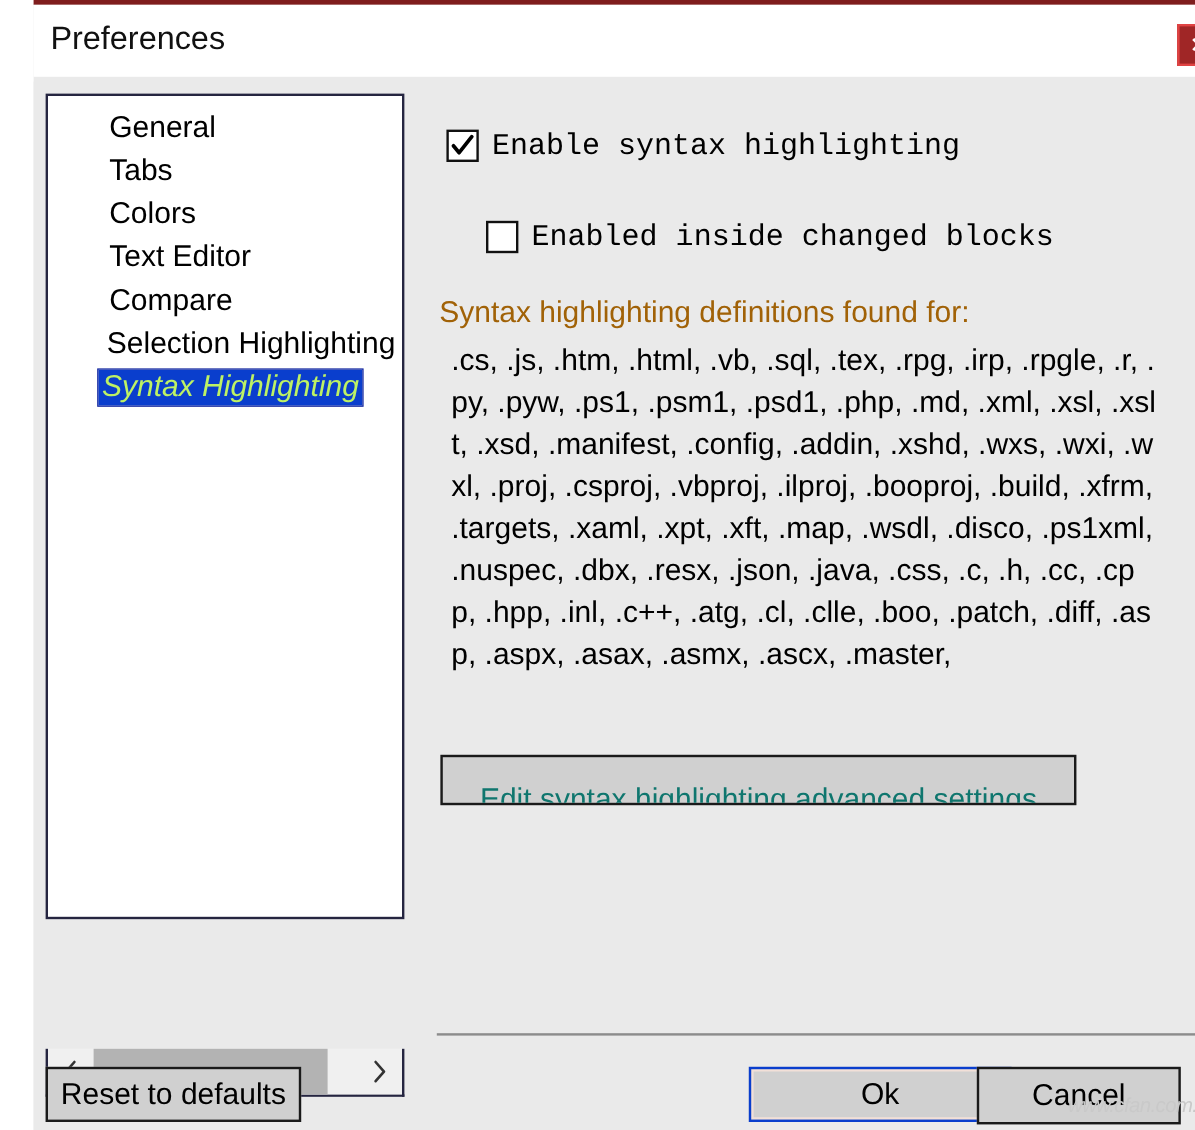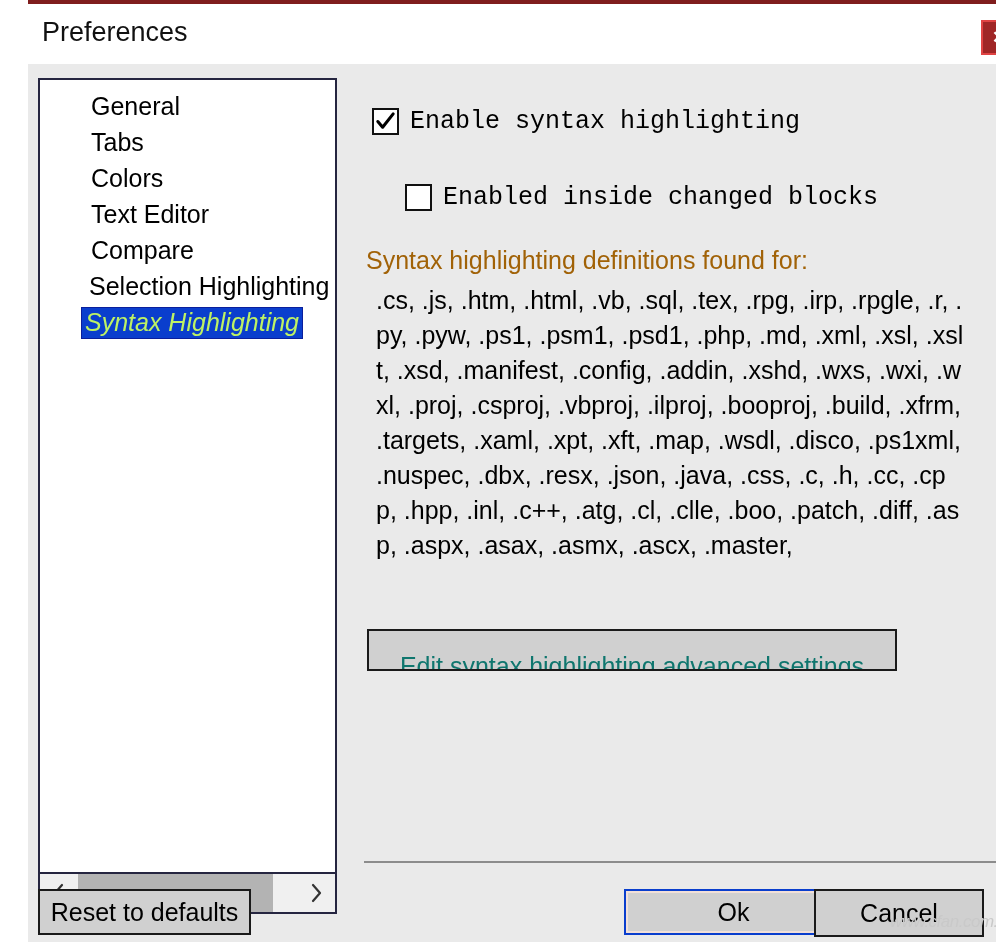--- a/index.html
+++ b/index.html
@@ -81,21 +81,21 @@
     height: 878px;
     background: #eaeaea;
   }
 
   
   #listbox {
     position: absolute;
     left: 10px;
     top: 10px;
     width: 299px;
-    height: 796px;
+    height: 688px;
     background: #ffffff;
     border: 2px solid #252540;
     box-sizing: border-box;
     overflow: hidden;
   }
   .list-item {
     position: absolute;
     left: 48px;
     font-size: 25px;
     color: #000000;

